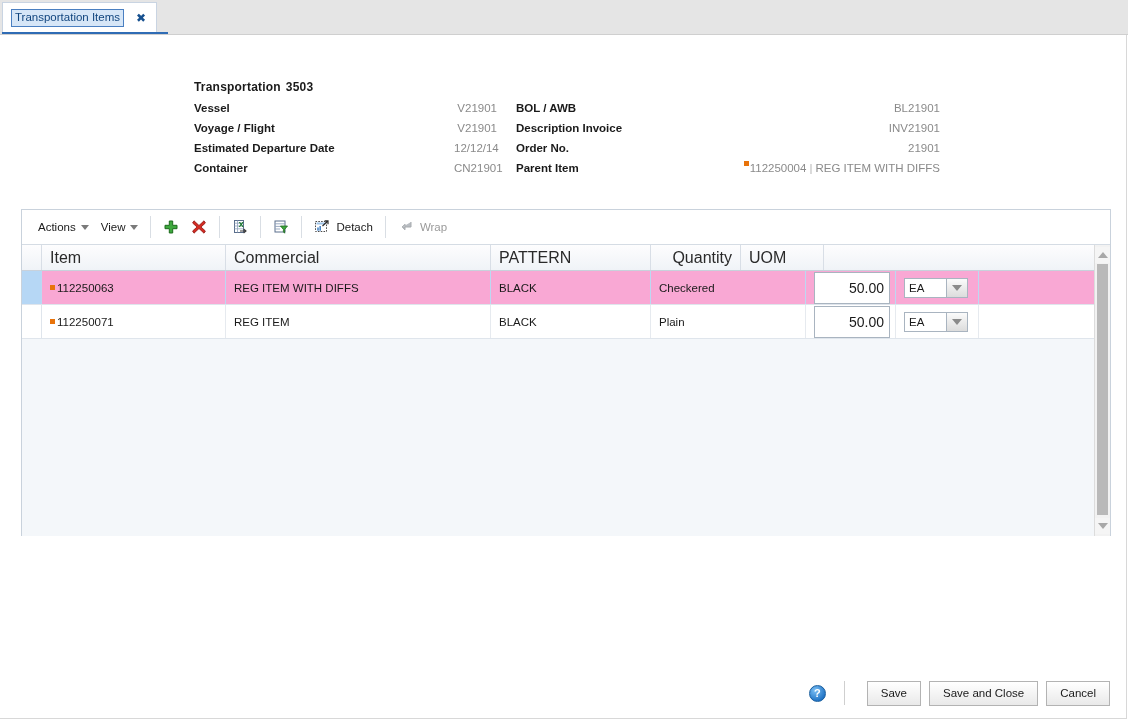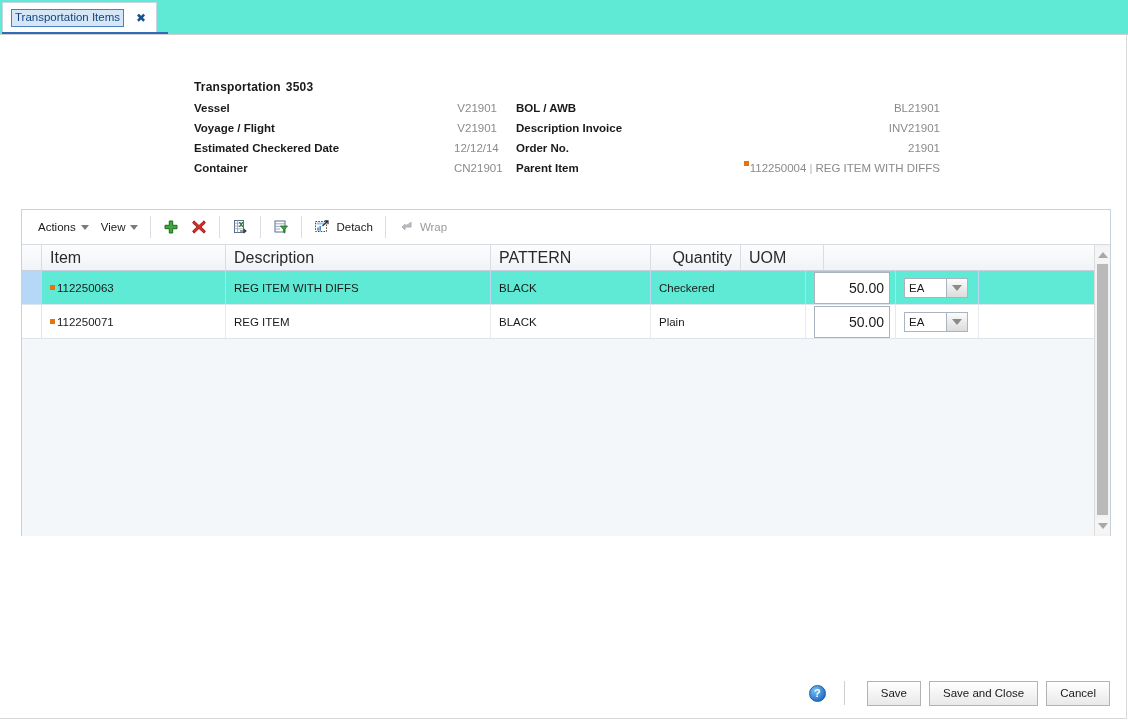--- a/index.html
+++ b/index.html
@@ -22,21 +22,21 @@
     border-bottom: 1px solid #d8d8d8;
     box-sizing: border-box;
     background: #fff;
   }
 
   
   .tabstrip {
     position: absolute;
     left: 0; top: 0;
     width: 1128px; height: 35px;
-    background: #5eead4;
+    background: #e5e5e5;
   }
   .tab {
     position: absolute;
     left: 2px; top: 2px;
     height: 31px;
     box-sizing: border-box;
     border: 1px solid #c9d4e2;
     border-bottom: none;
     background: #ffffff;
     display: flex;
@@ -214,21 +214,21 @@
 
   .grid-rows { position: relative; background: #f4f7fa; }
   .grow {
     display: flex;
     height: 33px;
     background: #ffffff;
     border-bottom: 1px solid #dfe5ec;
     font-size: 11.5px;
     color: #1a1a1a;
   }
-  .grow.selected { background: #5eead4; }
+  .grow.selected { background: #f9a8d4; }
   .grow.selected .gc { border-right-color: #bcd8f2; }
   .gc {
     box-sizing: border-box;
     border-right: 1px solid #e6eaef;
     padding: 0 8px;
     display: flex; align-items: center;
     overflow: hidden;
     white-space: nowrap;
   }
   .gc.c-sel { padding: 0; background: transparent; border-right: 1px solid #dfe5ec; }
@@ -390,21 +390,21 @@
       </div>
 
       <div class="info-row">
         <span class="lbl-left">Voyage / Flight</span>
         <span class="val-left">V21901</span>
         <span class="lbl-right">Description Invoice</span>
         <span class="val-right">INV21901</span>
       </div>
 
       <div class="info-row">
-        <span class="lbl-left">Estimated Checkered Date</span>
+        <span class="lbl-left">Estimated Departure Date</span>
         <span class="val-left">12/12/14</span>
         <span class="lbl-right">Order No.</span>
         <span class="val-right">21901</span>
       </div>
 
       <div class="info-row">
         <span class="lbl-left">Container</span>
         <span class="val-left">CN21901</span>
         <span class="lbl-right">Parent Item</span>
         <span class="val-right parent-item"><span class="req-marker"></span><span>112250004</span><span class="sep-pipe">|</span><span>REG ITEM WITH DIFFS</span></span>
@@ -501,21 +501,21 @@
     </div>
 
     <div class="grid-wrap">
 
       <div class="grid-head">
         <div class="gh c-sel"></div>
         <div class="gh c-item">
             <span>Item</span>
           </div>
         <div class="gh c-desc">
-            <span>Description</span>
+            <span>Commercial</span>
           </div>
         <div class="gh c-col">
             <span>PATTERN</span>
           </div>
         <div class="gh c-qty num">
             <span>Quantity</span>
           </div>
         <div class="gh c-uom">
             <span>UOM</span>
           </div>

